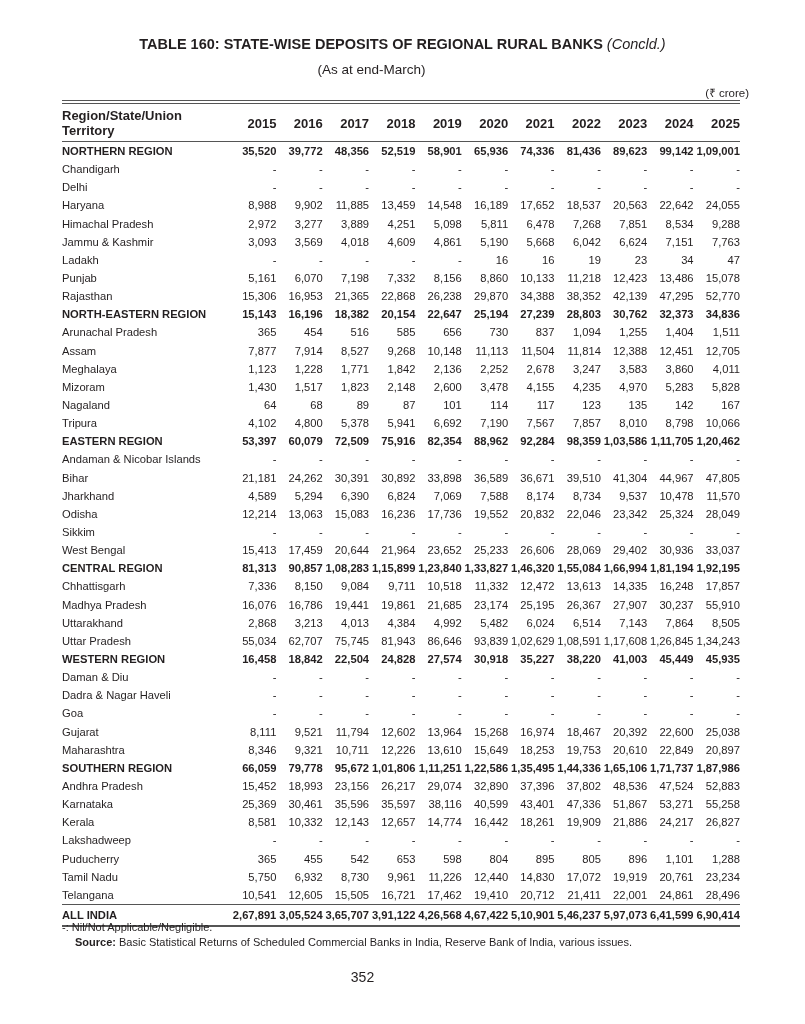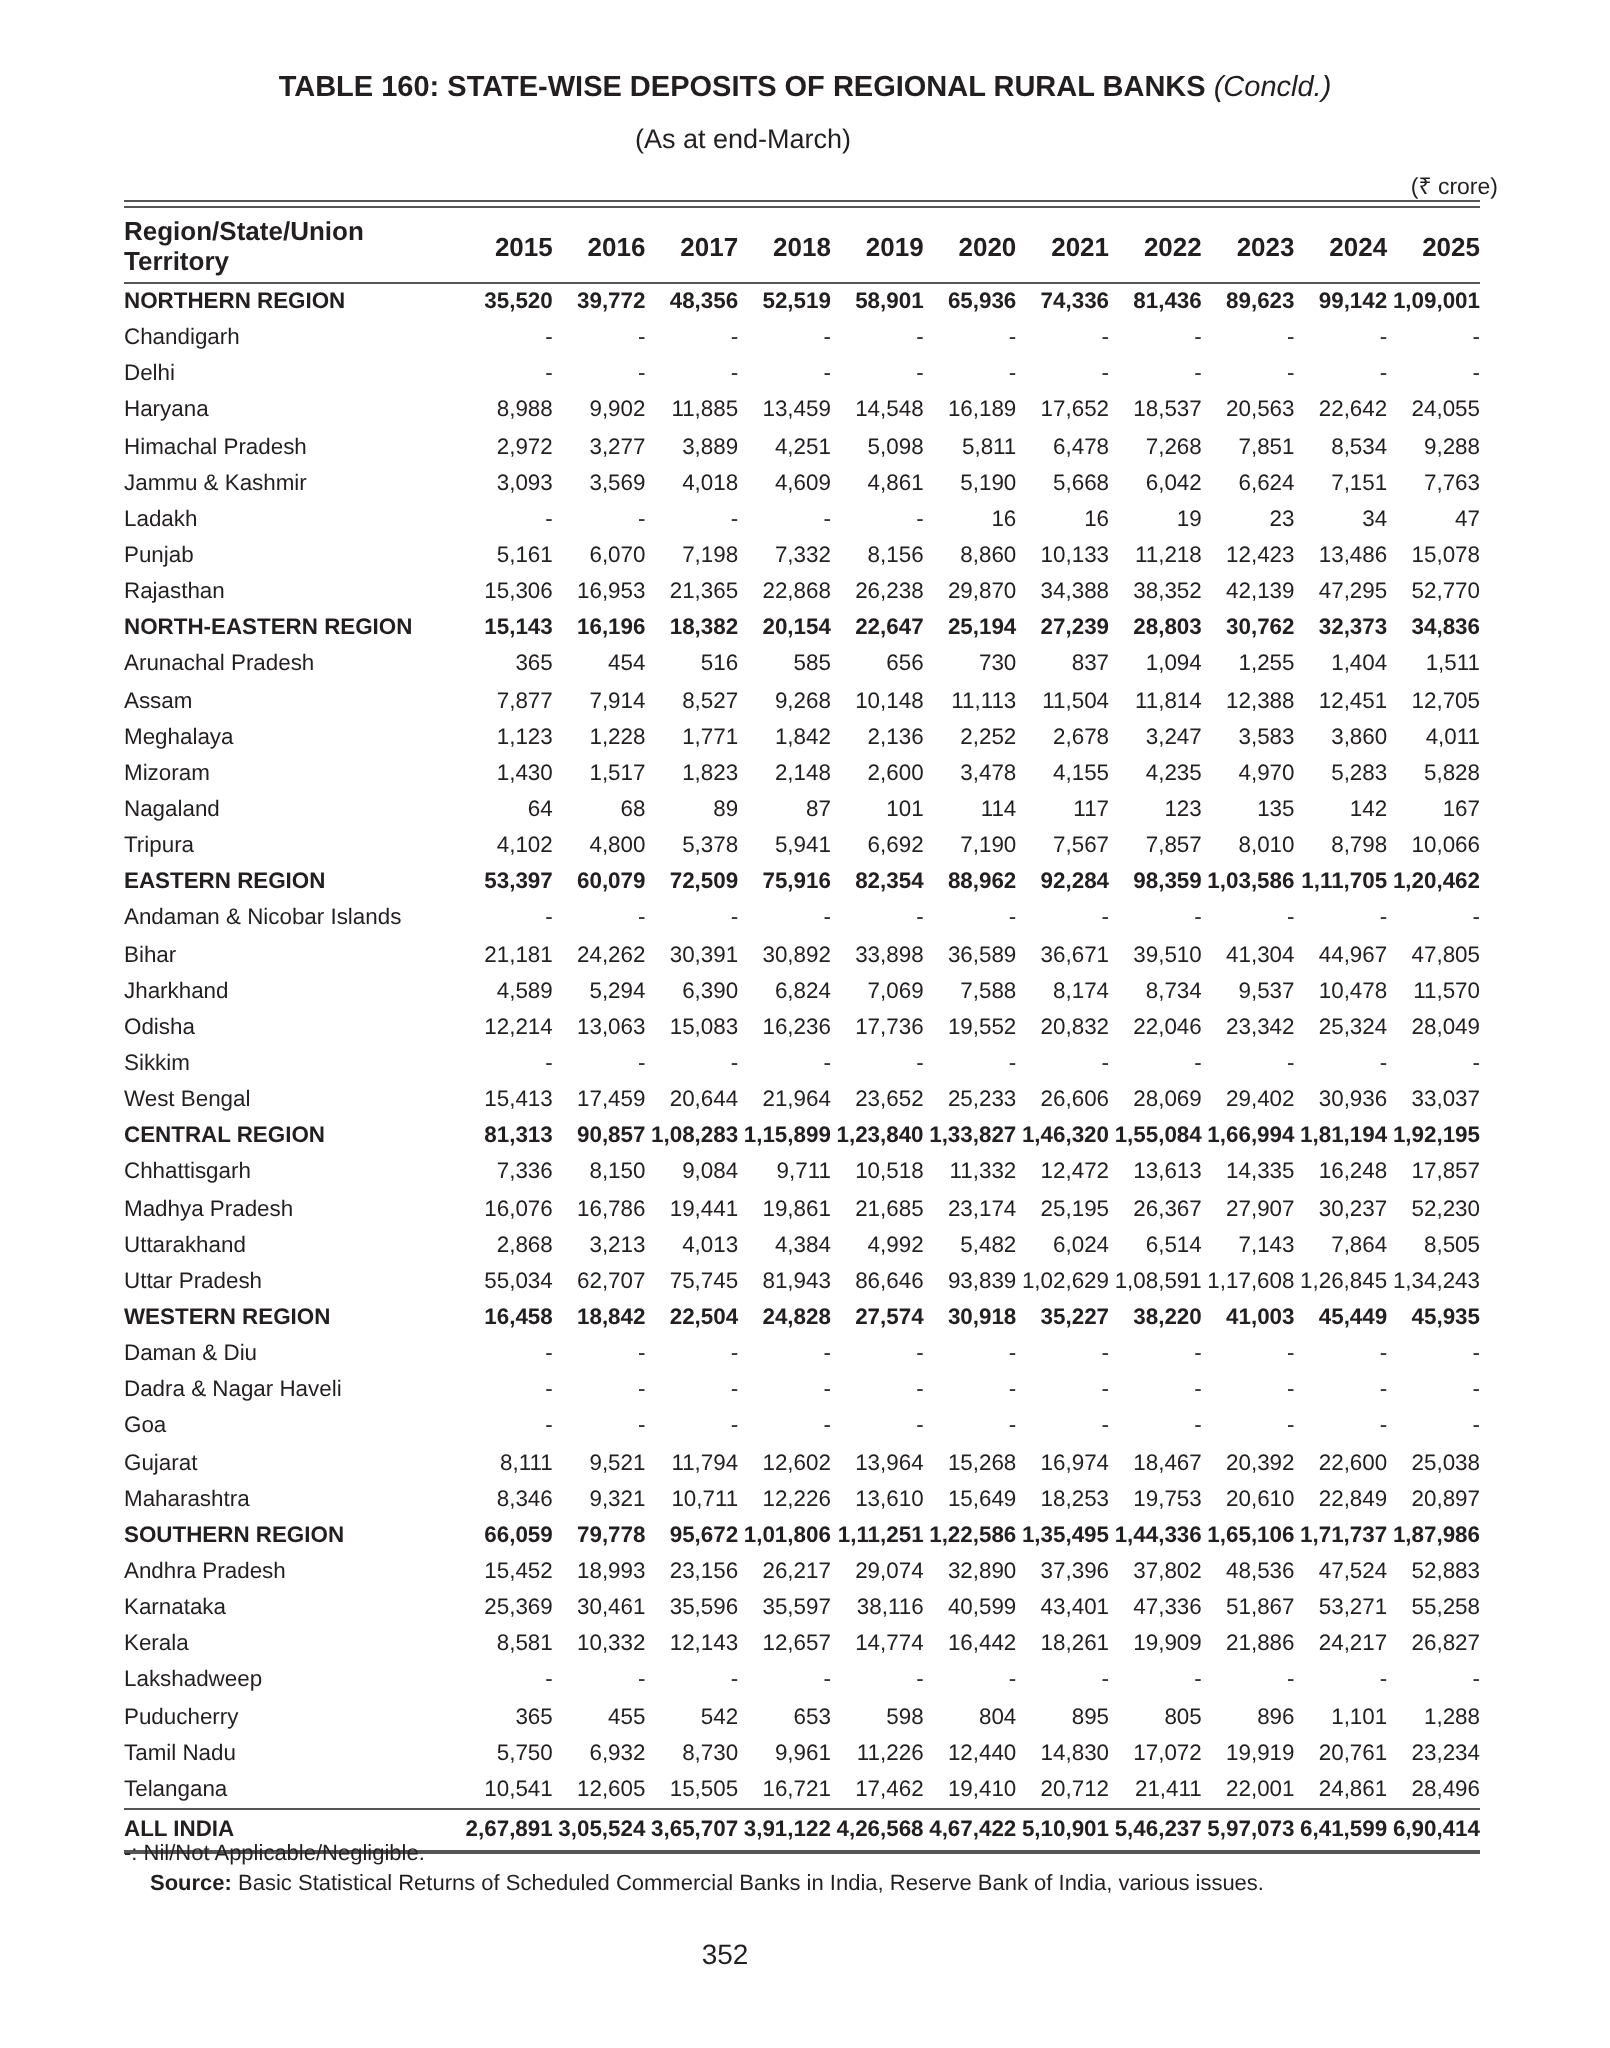--- a/index.html
+++ b/index.html
@@ -448,21 +448,21 @@
           <td>16,076</td>
           <td>16,786</td>
           <td>19,441</td>
           <td>19,861</td>
           <td>21,685</td>
           <td>23,174</td>
           <td>25,195</td>
           <td>26,367</td>
           <td>27,907</td>
           <td>30,237</td>
-          <td>52,230</td>
+          <td>55,910</td>
         </tr>
         <tr class="state">
           <td class="label">Uttarakhand</td>
           <td>2,868</td>
           <td>3,213</td>
           <td>4,013</td>
           <td>4,384</td>
           <td>4,992</td>
           <td>5,482</td>
           <td>6,024</td>

